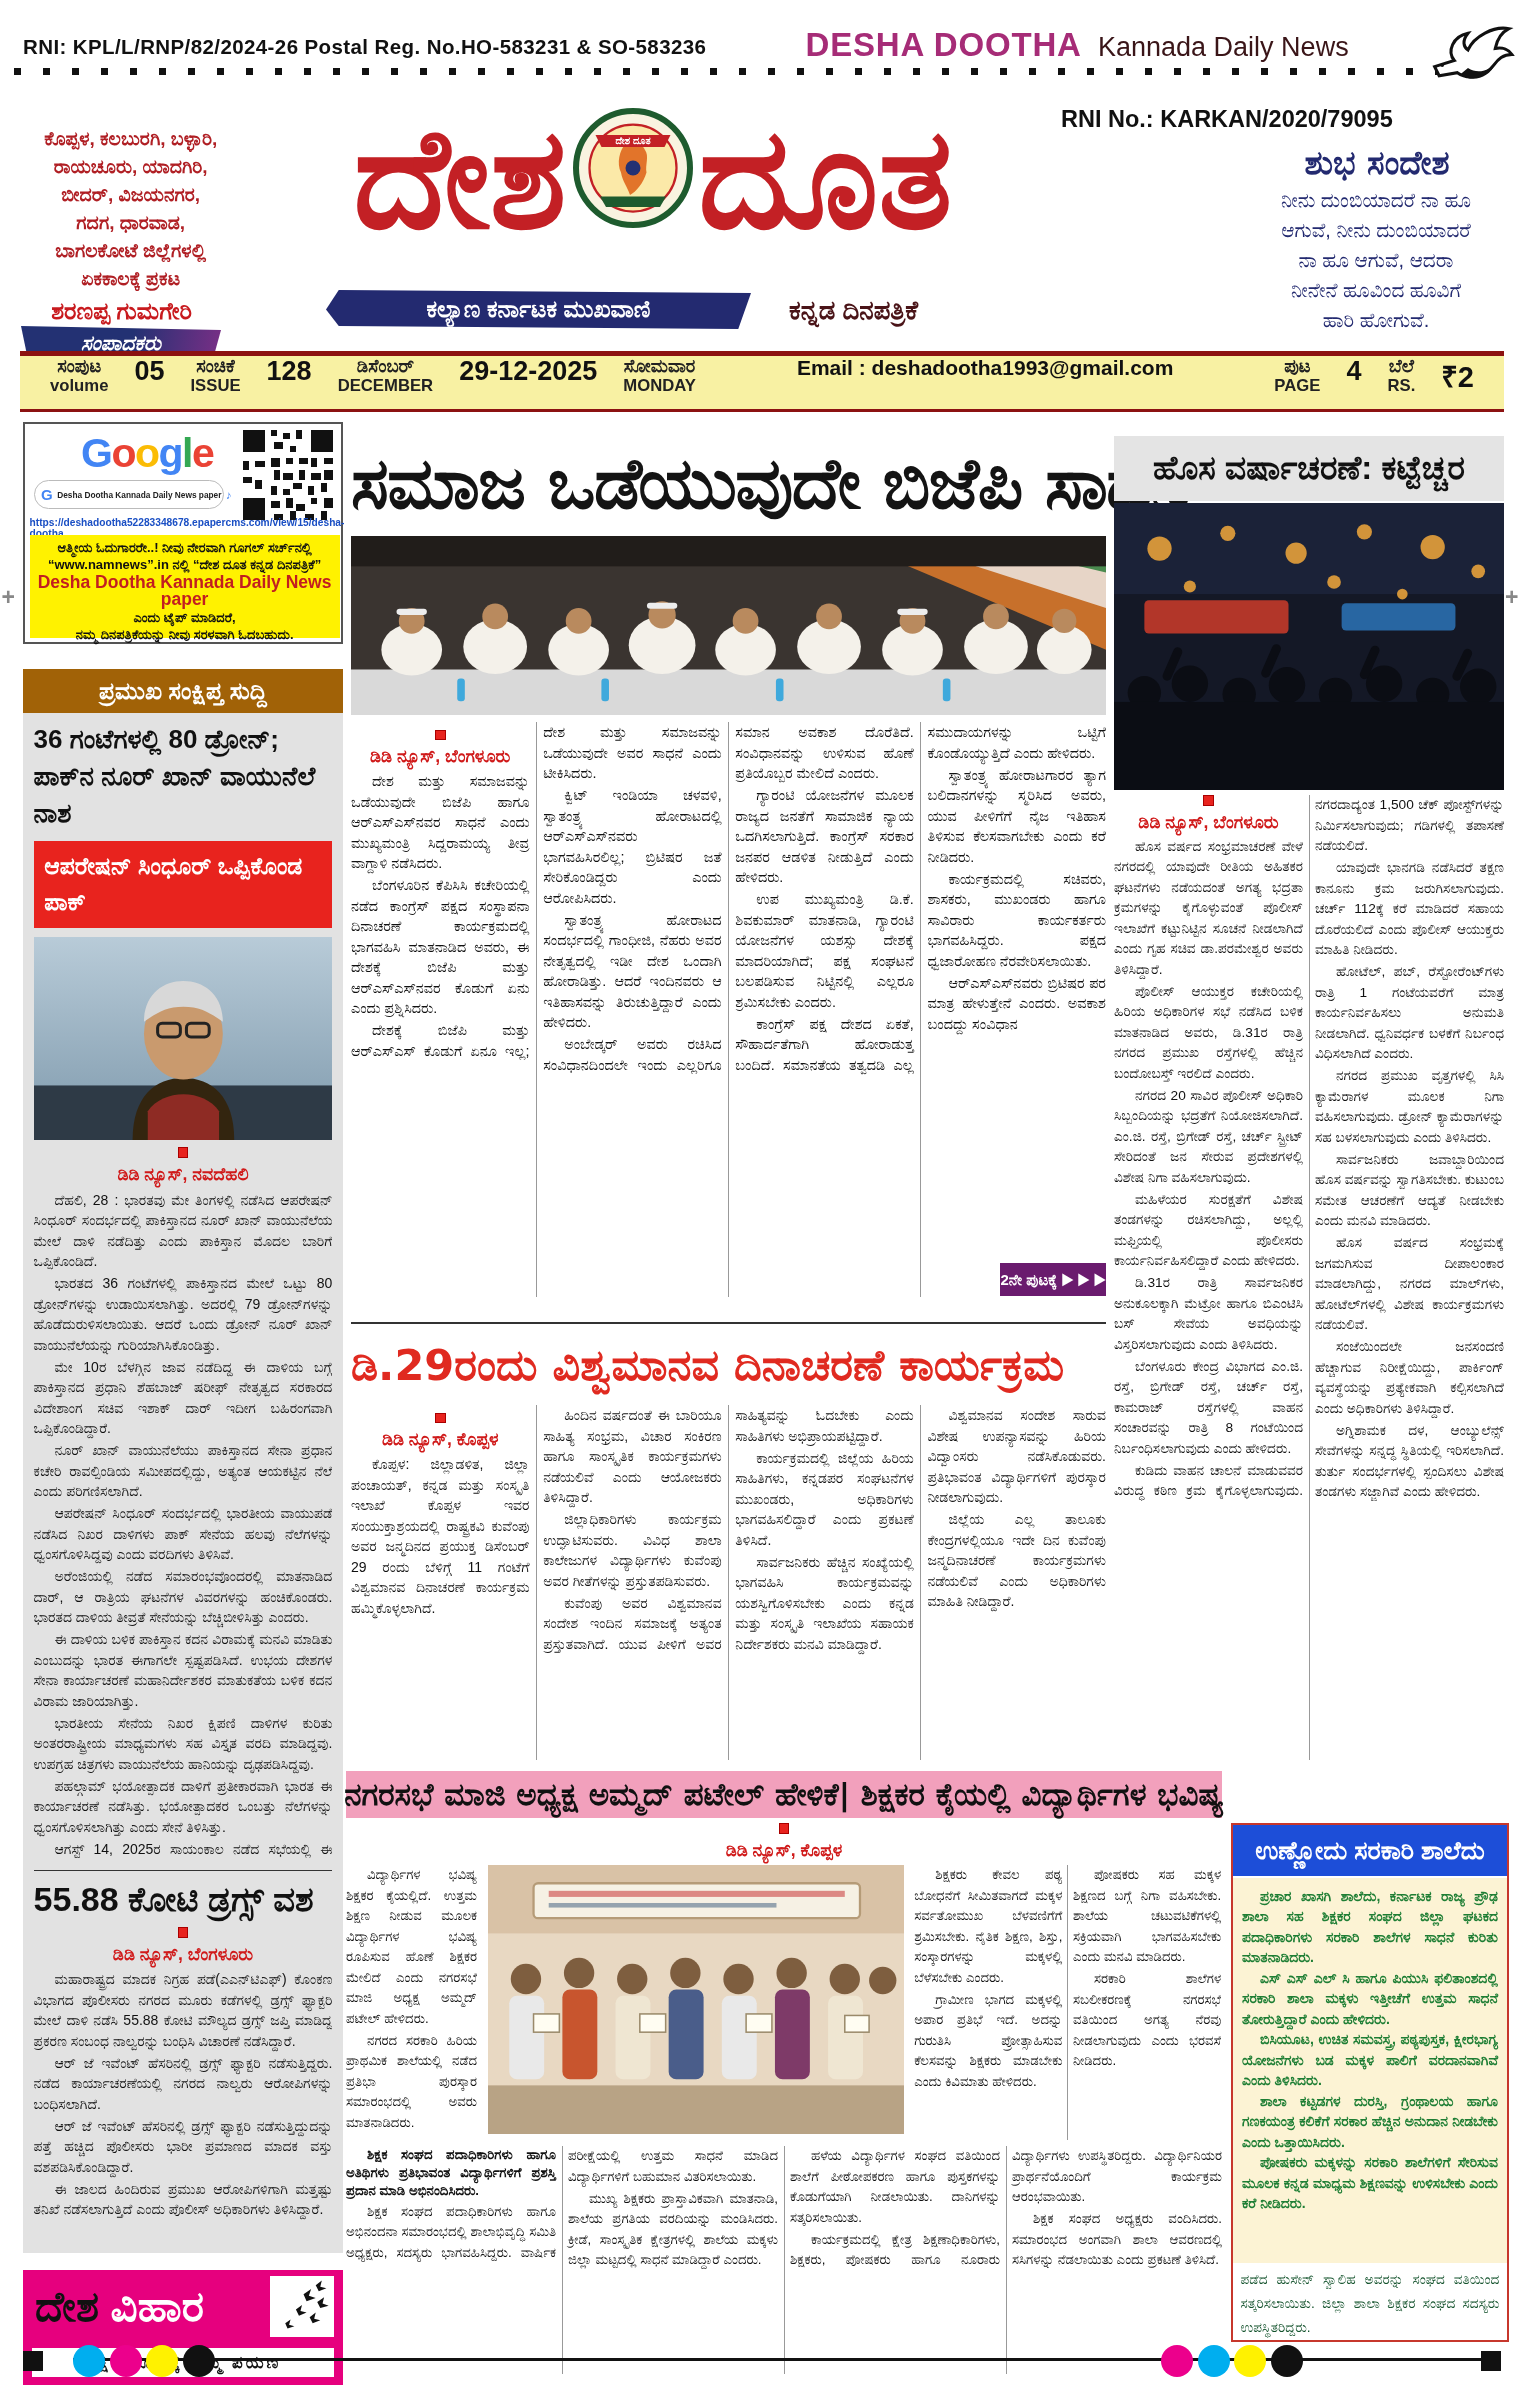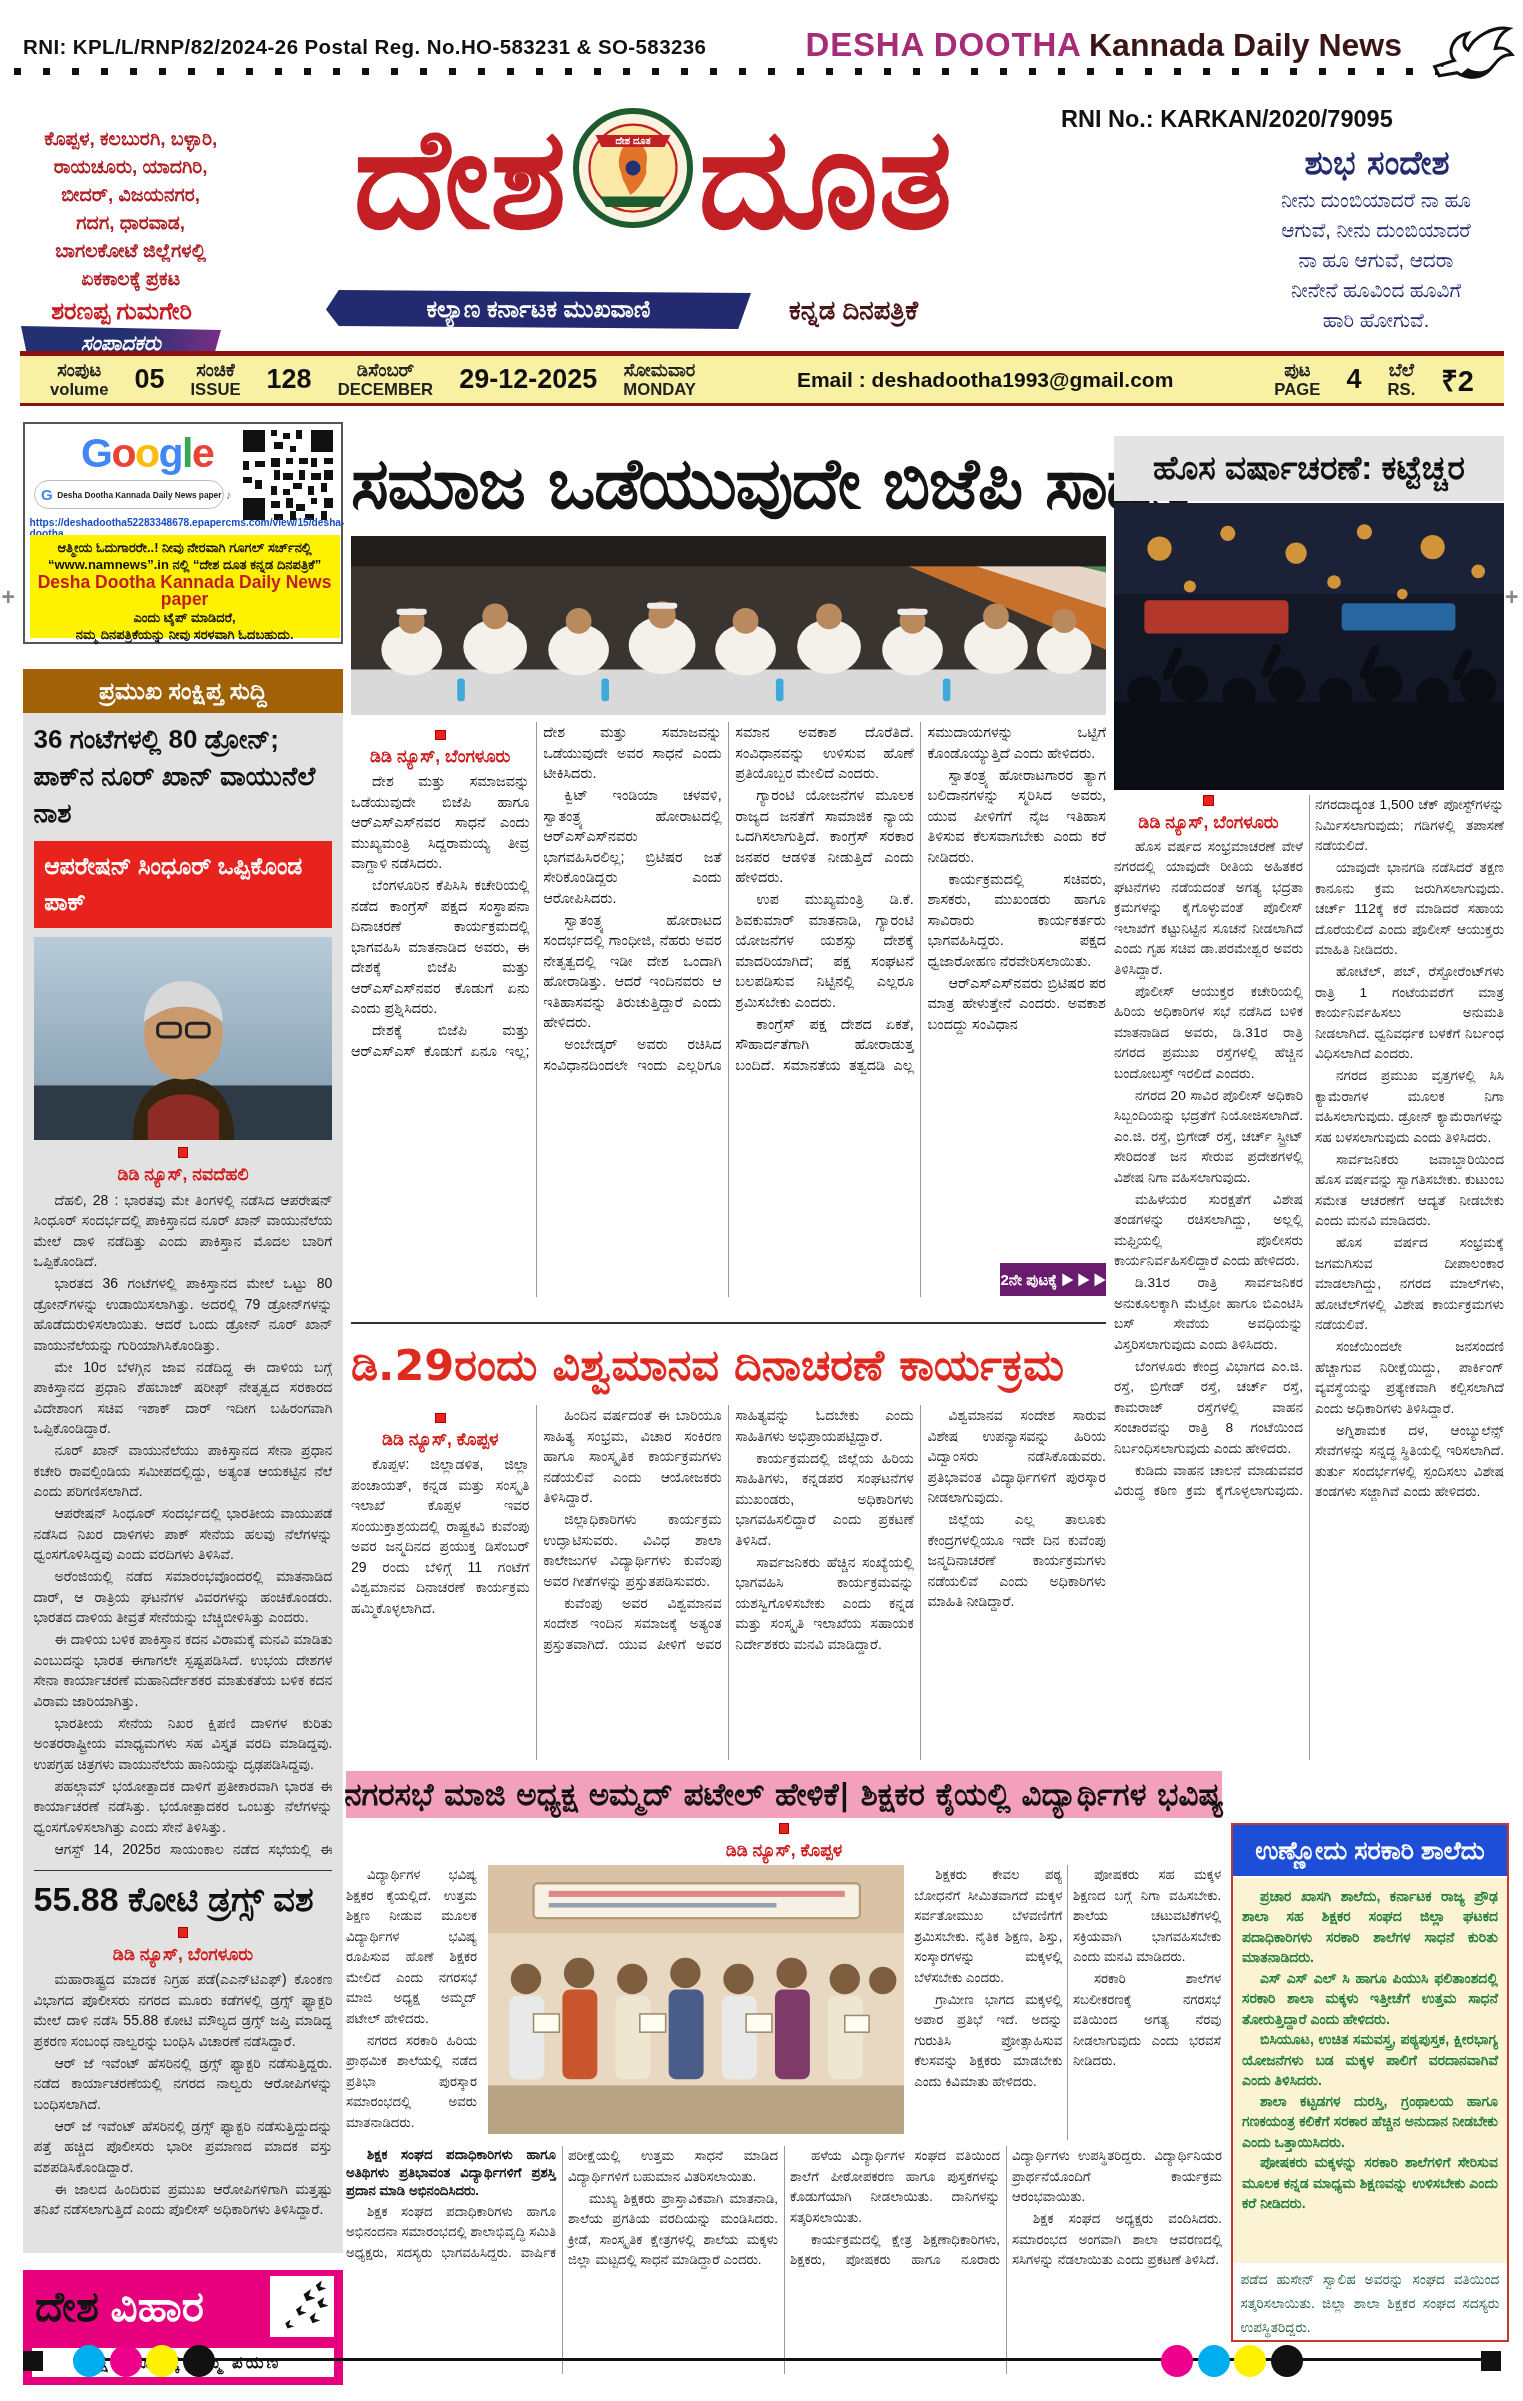--- a/index.html
+++ b/index.html
@@ -4,21 +4,21 @@
 <style>
   * { margin:0; padding:0; box-sizing:border-box; }
   body { background:#fff; font-family:"Liberation Sans", sans-serif; }
   .page { position:relative; width:1524px; height:2401px; background:#fff; overflow:hidden; }
 
   
   .topstrip { position:absolute; left:0; top:26px; width:1524px; height:41px; }
   .rni-left { position:absolute; left:23px; top:9px; font-size:20.5px; font-weight:bold; color:#111; letter-spacing:0.4px; }
   .brand { position:absolute; left:795px; top:0px; white-space:nowrap; background:#fff; padding:0 10.6px; }
   .brand .b1 { font-size:33px; font-weight:900; color:#A62C77; letter-spacing:0.8px; }
-  .brand .b2 { font-size:32px; font-weight:700; color:#3A1518; margin-left:4px; }
+  .brand .b2 { font-size:27px; font-weight:400; color:#3A1518; margin-left:13px; }
   .dots { position:absolute; left:13.7px; top:42px; width:1426px; height:6.8px;
           background:repeating-linear-gradient(90deg,#111 0 6.8px,transparent 6.8px 29px); }
   .dove { position:absolute; right:9px; top:-4.6px; width:91px; height:73px; }
 
   
   .masthead { position:absolute; left:0; top:70px; width:1524px; height:279px; }
   .districts { position:absolute; left:16.7px; top:55px; width:228px; text-align:center;
                color:#B01F24; font-weight:bold; font-size:19px; line-height:28px; }
   .editor-name { position:absolute; left:7.6px; top:228px; width:228px; text-align:center;
                  color:#C81A1E; font-weight:900; font-size:23.5px; }
@@ -37,22 +37,22 @@
   .papertype { position:absolute; left:789px; top:225px; font-size:26px; font-weight:900; color:#4A1418; }
   .rni2 { position:absolute; left:1061px; top:36px; font-size:23.5px; font-weight:900; color:#111; }
   .msg-title { position:absolute; left:1244px; top:73px; width:266px; text-align:center;
                color:#232A70; font-weight:bold; font-size:33px; font-family:"DejaVu Serif", serif; }
   .msg-lines { position:absolute; left:1235px; top:115px; width:282px; text-align:center;
                color:#232A70; font-size:20px; line-height:30px; font-weight:500; }
 
   .rule-red { position:absolute; left:20px; top:351px; width:1484px; height:5.3px; background:#8C1211; }
 
   
-  .infobar { position:absolute; left:20px; top:356px; width:1484px; height:50px; background:#F8F1A3;
-             border-bottom:3.8px solid #8C1211; display:flex; align-items:center; padding:0 30px; gap:26px; }
+  .infobar { position:absolute; left:20px; top:356px; width:1484px; height:56px; background:#F8F1A3;
+             border-bottom:3.8px solid #8C1211; display:flex; align-items:flex-start; padding:0 30px; gap:26px; }
   .ib-lab { text-align:center; line-height:20px; }
   .ib-lab .kn { font-size:18px; font-weight:900; color:#222; }
   .ib-lab .en { font-size:16.7px; font-weight:900; color:#222; }
   .ib-val { font-size:27px; font-weight:900; color:#111; }
   .ib-email { font-size:21px; font-weight:900; color:#111; flex:1; text-align:center; }
   .ib-price { font-size:29px; font-weight:900; color:#111; }
 
   
   .leftcol { position:absolute; left:23px; top:422px; width:320px; }
   .gcard { position:relative; width:320px; height:222px; background:#fff; border:2.3px solid #555; padding:6px; }

